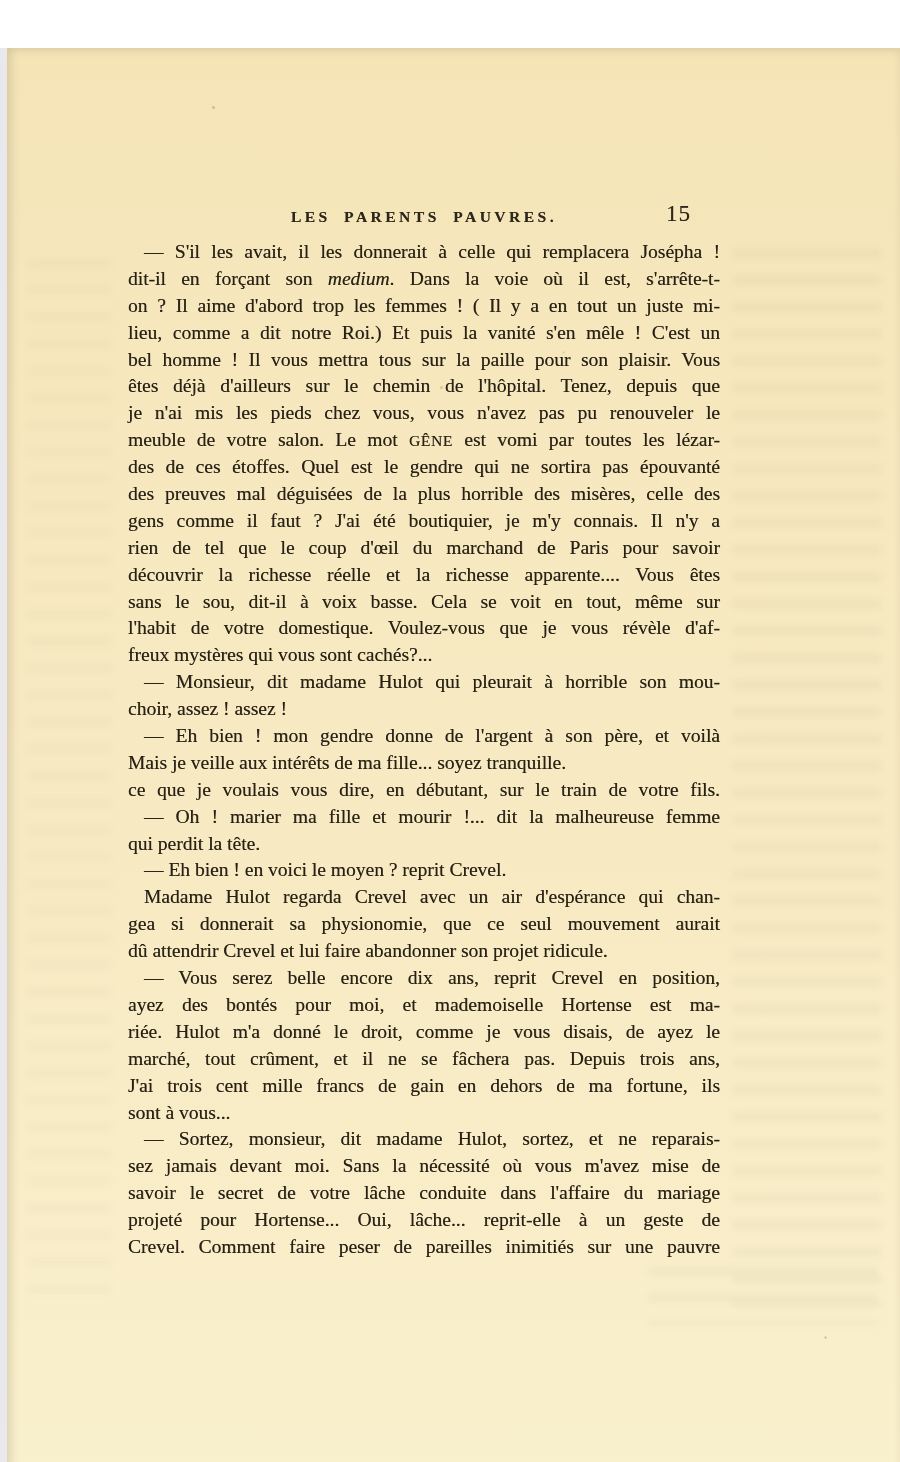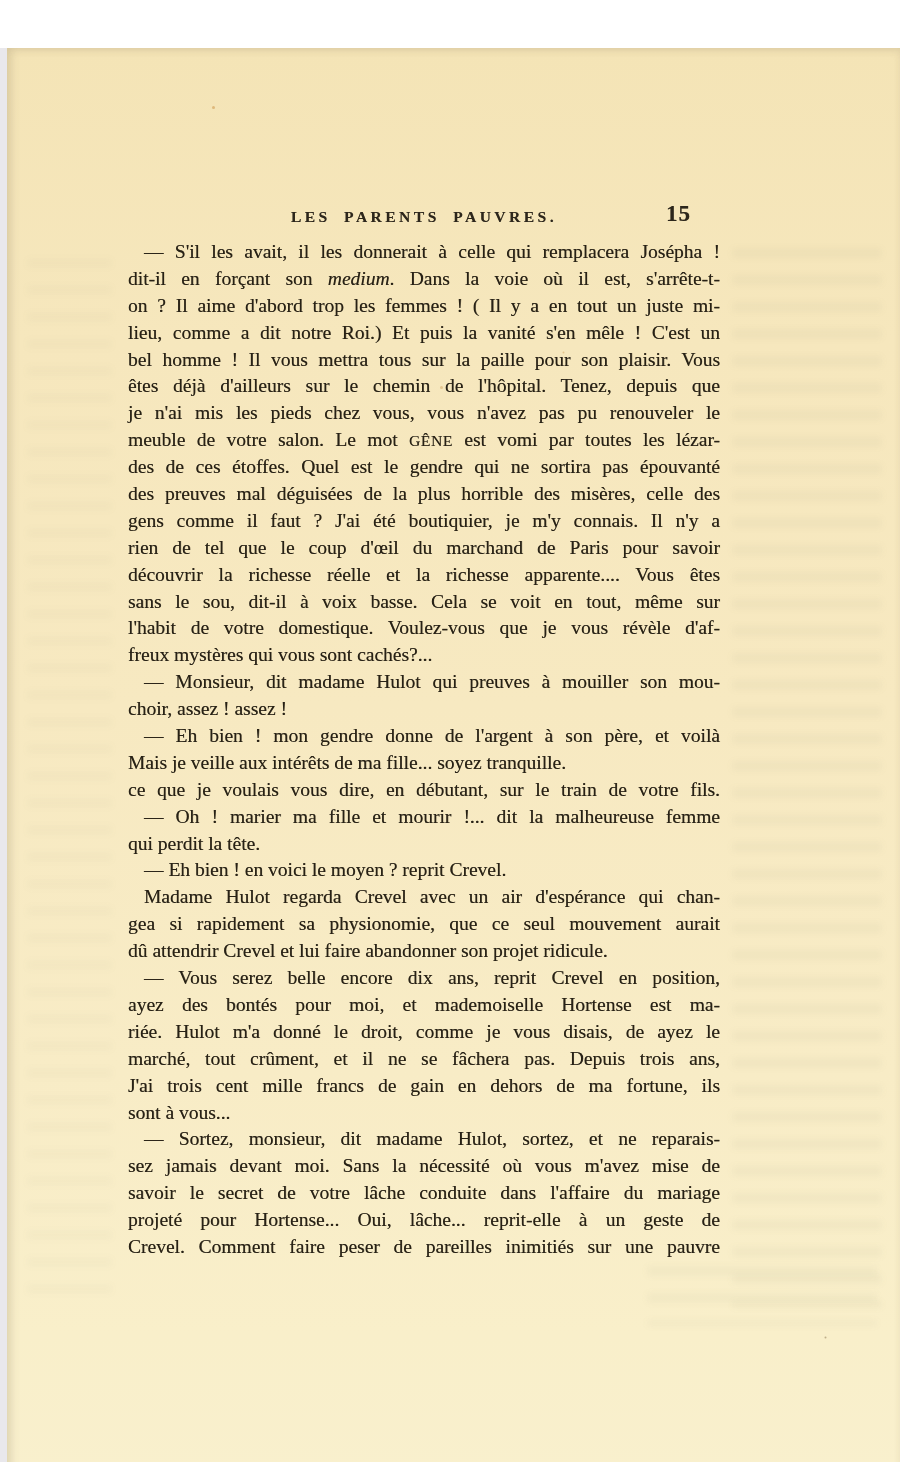--- a/index.html
+++ b/index.html
@@ -31,21 +31,21 @@
     text-align: center;
     font-weight: bold;
     font-size: 15.5px;
     letter-spacing: 3.5px;
     word-spacing: 6px;
     color: #2c261b;
     text-shadow: 0.2px 0.2px 0.4px rgba(44, 38, 27, 0.5);
   }
   .pagenum {
     position: absolute; top: 153px; left: 659px;
-    font-size: 23px; font-weight: bold;
+    font-size: 23px; font-weight: normal;
     letter-spacing: 1px;
     color: #2c261b;
     text-shadow: 0.2px 0.2px 0.4px rgba(44, 38, 27, 0.5);
   }
   .text {
     position: absolute; top: 191px; left: 121px; width: 592px;
     font-size: 19.5px;
     color: #272115;
     text-shadow: 0.3px 0.3px 0.5px rgba(40, 33, 20, 0.55);
   }
@@ -116,38 +116,38 @@
           <div class="line">des de ces étoffes. Quel est le gendre qui ne sortira pas épouvanté</div>
           <div class="line">des preuves mal déguisées de la plus horrible des misères, celle des</div>
           <div class="line">gens comme il faut ? J'ai été boutiquier, je m'y connais. Il n'y a</div>
           <div class="line">rien de tel que le coup d'œil du marchand de Paris pour savoir</div>
           <div class="line">découvrir la richesse réelle et la richesse apparente.... Vous êtes</div>
           <div class="line">sans le sou, dit-il à voix basse. Cela se voit en tout, même sur</div>
           <div class="line">l'habit de votre domestique. Voulez-vous que je vous révèle d'af-</div>
           <div class="line last">freux mystères qui vous sont cachés?...</div>
         </div>
         <div class="para">
-          <div class="line first">— Monsieur, dit madame Hulot qui preuves à mouiller son mou-</div>
+          <div class="line first">— Monsieur, dit madame Hulot qui pleurait à horrible son mou-</div>
           <div class="line last">choir, assez ! assez !</div>
         </div>
         <div class="para">
           <div class="line first">— Eh bien ! mon gendre donne de l'argent à son père, et voilà</div>
           <div class="line last">Mais je veille aux intérêts de ma fille... soyez tranquille.</div>
           <div class="line">ce que je voulais vous dire, en débutant, sur le train de votre fils.</div>
         </div>
         <div class="para">
           <div class="line first">— Oh ! marier ma fille et mourir !... dit la malheureuse femme</div>
           <div class="line last">qui perdit la tête.</div>
         </div>
         <div class="para">
           <div class="line first last">— Eh bien ! en voici le moyen ? reprit Crevel.</div>
         </div>
         <div class="para">
           <div class="line first">Madame Hulot regarda Crevel avec un air d'espérance qui chan-</div>
-          <div class="line">gea si rapidement sa physionomie, que ce seul mouvement aurait</div>
+          <div class="line">gea si donnerait sa physionomie, que ce seul mouvement aurait</div>
           <div class="line last">dû attendrir Crevel et lui faire abandonner son projet ridicule.</div>
         </div>
         <div class="para">
           <div class="line first">— Vous serez belle encore dix ans, reprit Crevel en position,</div>
           <div class="line">ayez des bontés pour moi, et mademoiselle Hortense est ma-</div>
           <div class="line">riée. Hulot m'a donné le droit, comme je vous disais, de ayez le</div>
           <div class="line">marché, tout crûment, et il ne se fâchera pas. Depuis trois ans,</div>
           <div class="line">J'ai trois cent mille francs de gain en dehors de ma fortune, ils</div>
           <div class="line last">sont à vous...</div>
         </div>

